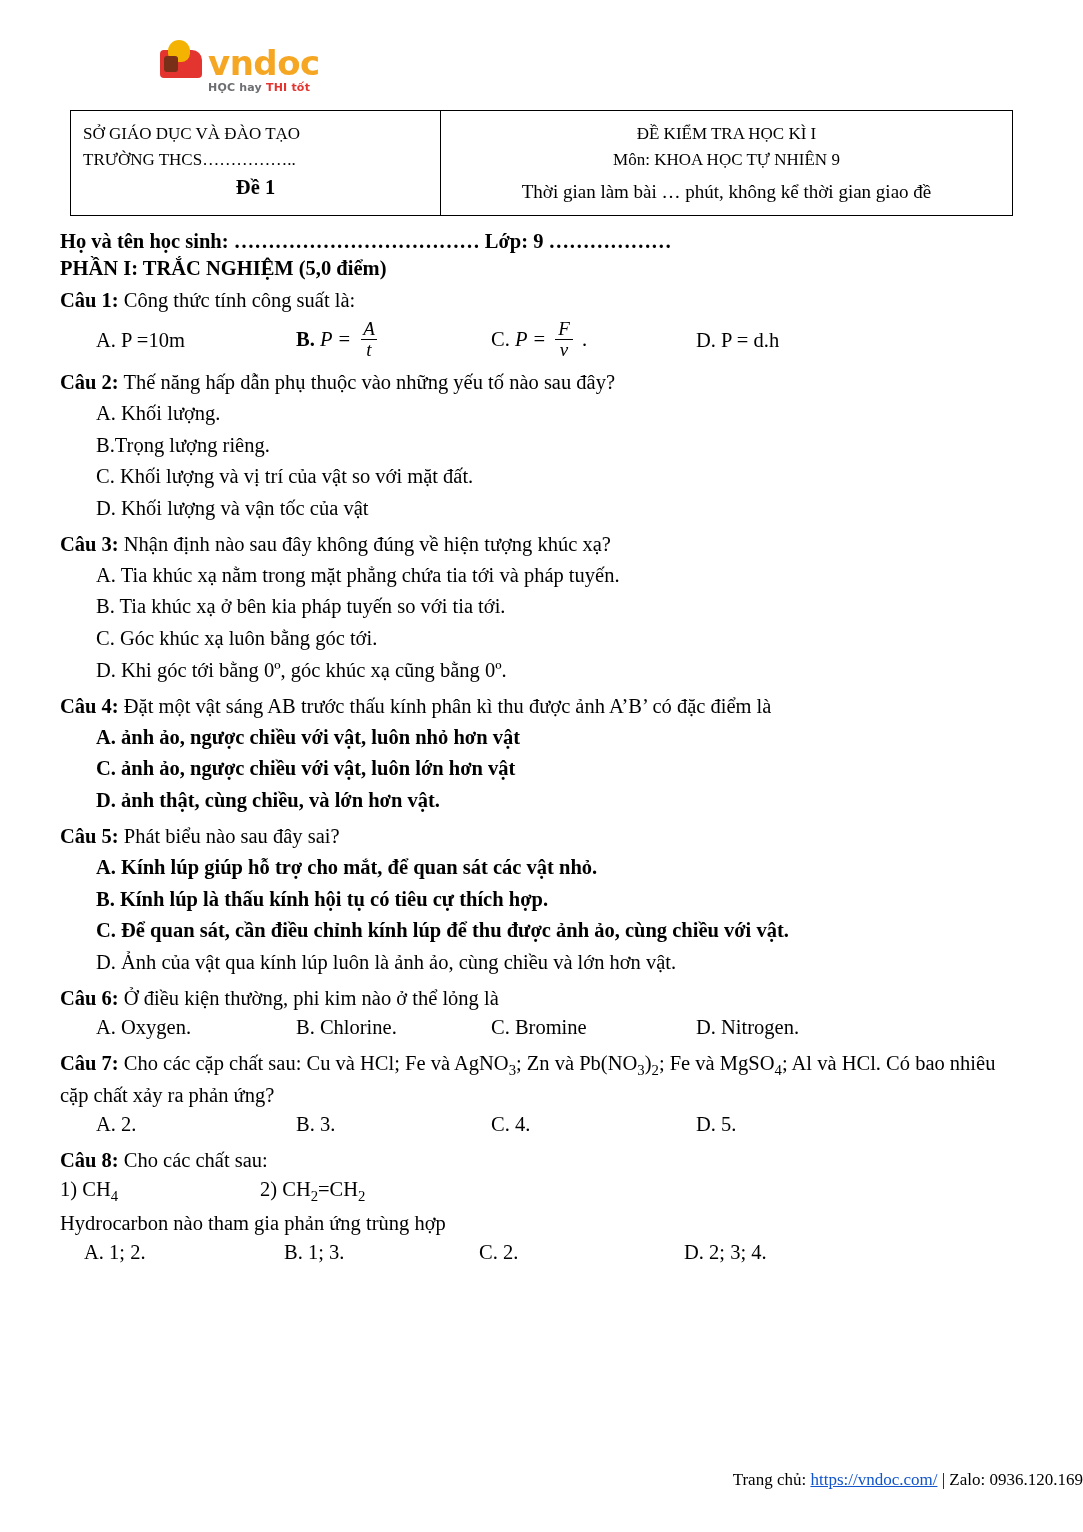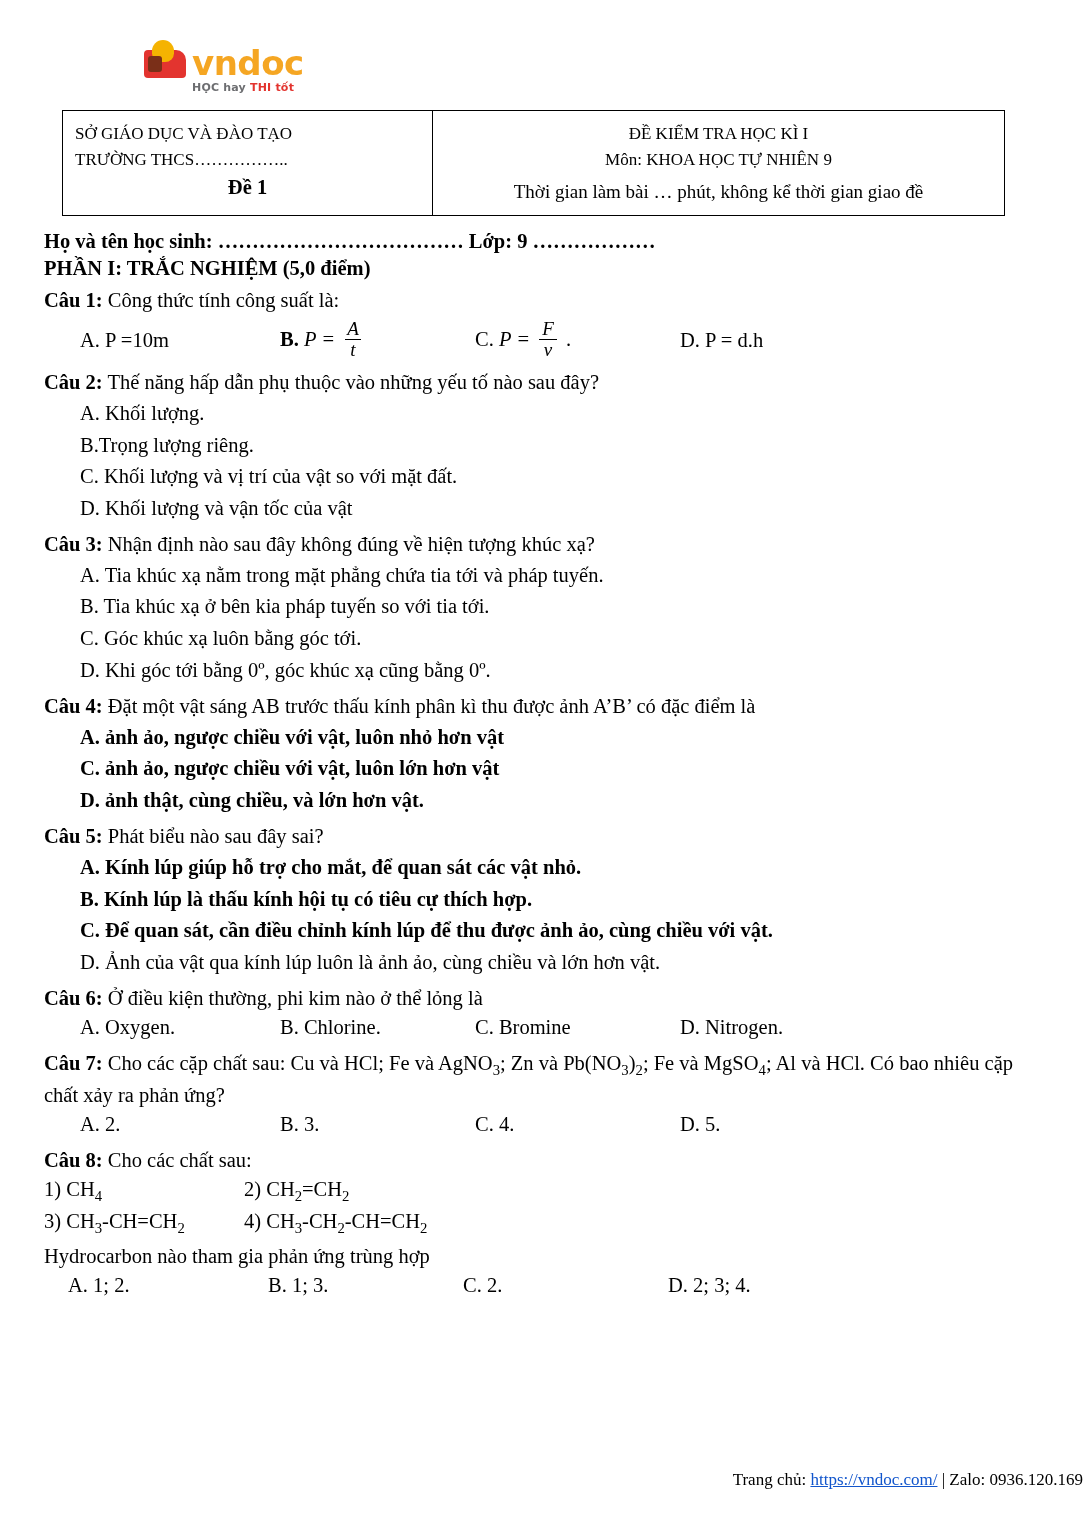--- a/index.html
+++ b/index.html
@@ -11,21 +11,21 @@
     width: 1083px;
     min-height: 1532px;
     font-family: "Liberation Serif", serif;
     color: #000000;
     position: relative;
   }
   .page {
     width: 1083px;
     min-height: 1532px;
     box-sizing: border-box;
-    padding: 40px 60px 20px 44px;
+    padding: 40px 60px 20px 60px;
     position: relative;
     border-radius: 12px;
   }
 
   
   .logo-wrap {
     display: flex;
     align-items: flex-start;
     padding-left: 100px;
     height: 62px;
@@ -322,28 +322,20 @@
     <span>Cho các chất sau:</span>
   </div>
   <div class="opts row indent-0" style="margin-left:0;">
     <div class="opt-a">
       <span>1) CH</span><sub>4</sub>
     </div>
     <div class="opt-b">
       <span>2) CH</span><sub>2</sub><span>=CH</span><sub>2</sub>
     </div>
   </div>
-  <div class="opts row indent-0" style="margin-left:0;">
-    <div class="opt-a">
-      <span>3) CH</span><sub>3</sub><span>-CH=CH</span><sub>2</sub>
-    </div>
-    <div class="opt-b">
-      <span>4) CH</span><sub>3</sub><span>-CH</span><sub>2</sub><span>-CH=CH</span><sub>2</sub>
-    </div>
-  </div>
   <div class="q" style="margin-top:2px;">Hydrocarbon nào tham gia phản ứng trùng hợp</div>
   <div class="opts row" style="margin-left:24px;">
     <div class="opt-a">A. 1; 2.</div>
     <div class="opt-b">B. 1; 3.</div>
     <div class="opt-c">C. 2.</div>
     <div class="opt-d">D. 2; 3; 4.</div>
   </div>
 
   <div class="footer">
     <span>Trang chủ: </span><a href="#">https://vndoc.com/</a><span> | Zalo: 0936.120.169</span>

